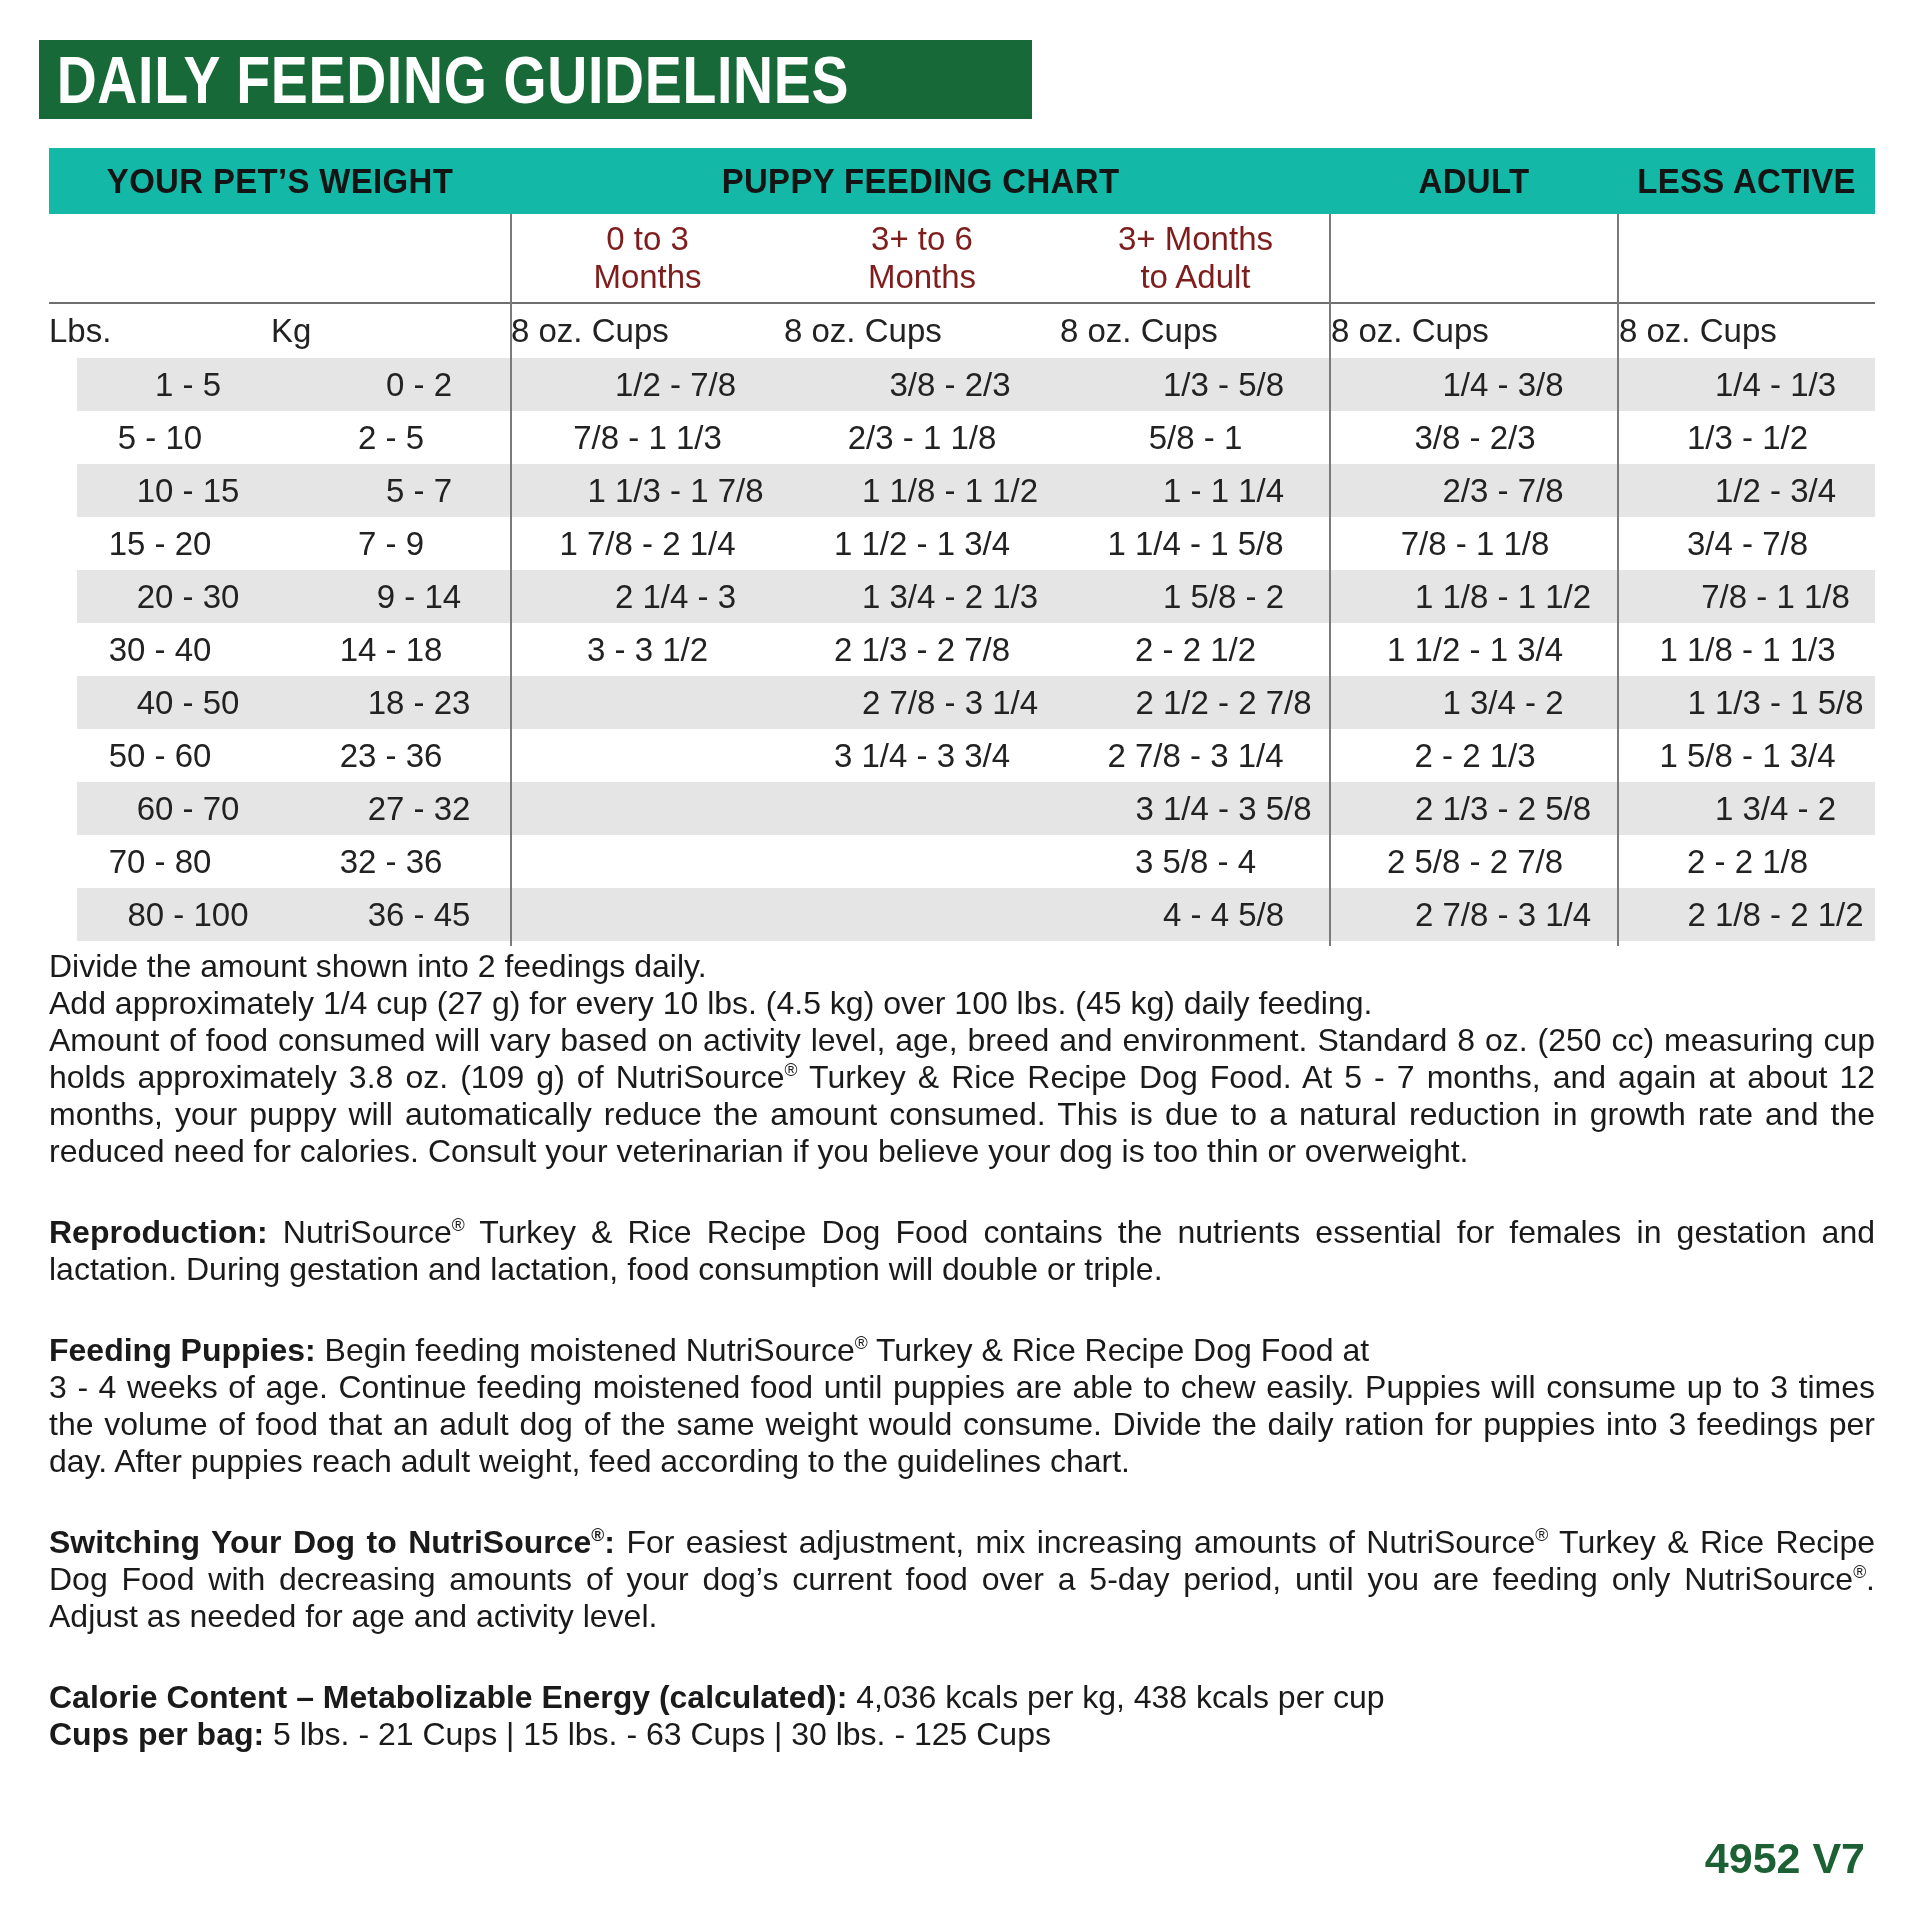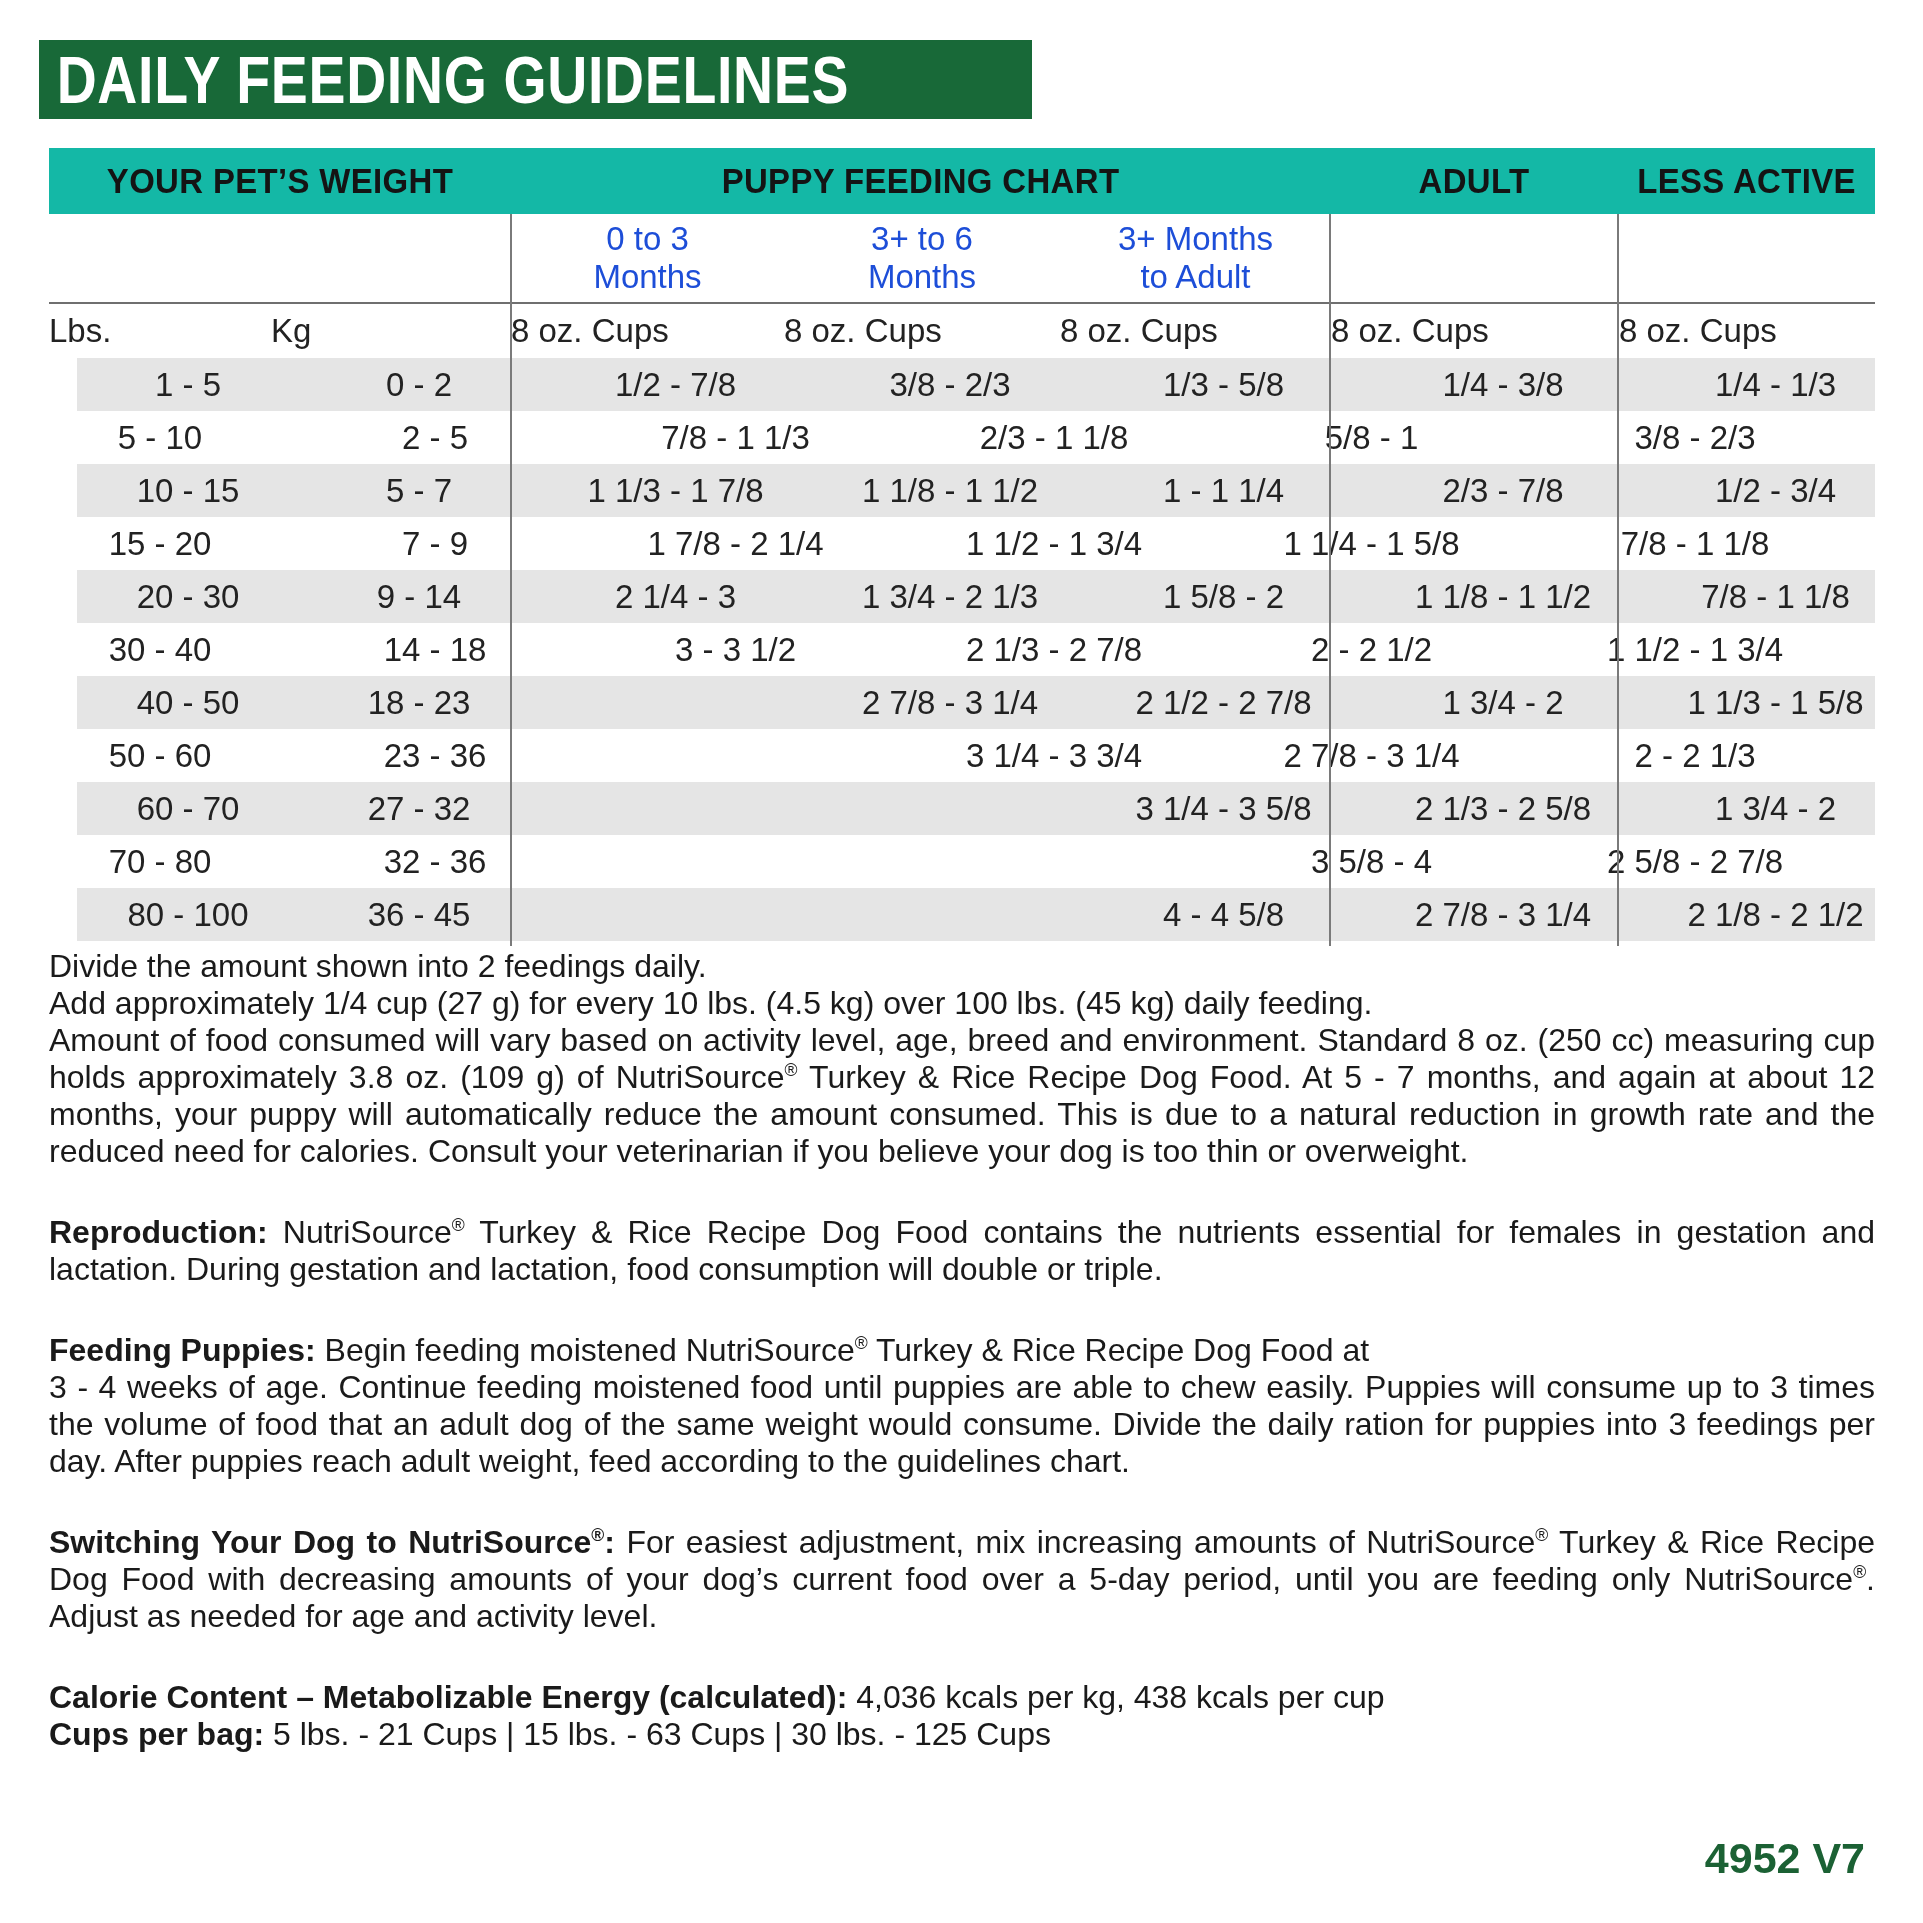--- a/index.html
+++ b/index.html
@@ -13,28 +13,28 @@
                  padding-left:21px; transform:scaleX(0.84); transform-origin:left center; white-space:nowrap; }
 
   
   .gtable { position:absolute; left:49px; top:148px; width:1826px; height:798px; }
   .thead { display:grid; grid-template-columns:462px 819px 288px 257px; height:66px;
            background:#14b8a6; align-items:center; }
   .thead .hcell { text-align:center; font-weight:700; font-size:35px; color:#141414; letter-spacing:0.4px;
                   transform:scaleX(0.94); }
   .months-row { display:grid; grid-template-columns:222px 240px 273px 276px 271px 288px 257px;
                 height:90px; border-bottom:2.3px solid #6f6f6f; align-items:center; }
-  .mcell { text-align:center; font-size:33px; line-height:38px; color:#1d4ed8; }
+  .mcell { text-align:center; font-size:33px; line-height:38px; color:#7f1d1d; }
   .units-row { display:grid; grid-template-columns:222px 240px 273px 276px 271px 288px 257px;
                height:54px; align-items:center; }
   .ucell { text-align:left; font-size:33px; color:#222; }
   .trow { display:grid; grid-template-columns:222px 240px 273px 276px 271px 288px 257px;
           height:53px; align-items:center; }
   .trow.odd { background:#e5e5e5;margin-left:28px; }
-  .trow.even { background:#ffffff;gap:44px; }
+  .trow.even { background:#ffffff; }
   .tcell { text-align:center; font-size:33px; color:#222; white-space:nowrap; }
   .vline { position:absolute; top:66px; width:2.3px; height:732px; background:#7a7a7a; }
   .vline.v1 { left:461px; } .vline.v2 { left:1280px; } .vline.v3 { left:1568px; }
 
   
   .notes { position:absolute; left:49px; top:948px; width:1826px; font-size:32px; line-height:37px; color:#1a1a1a; }
   .note-line { }
   .note-line.justify { text-align:justify; }
   .b { font-weight:700; }
   .spacer { height:44px; }

